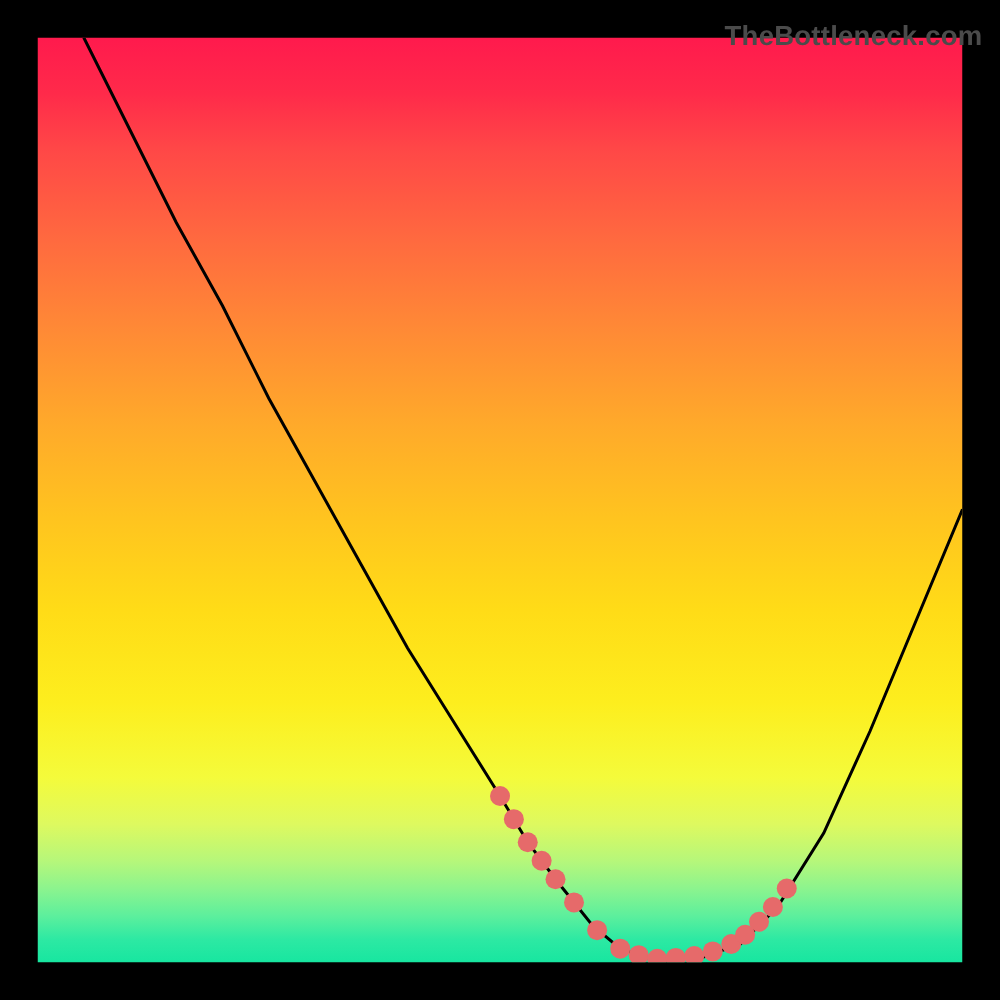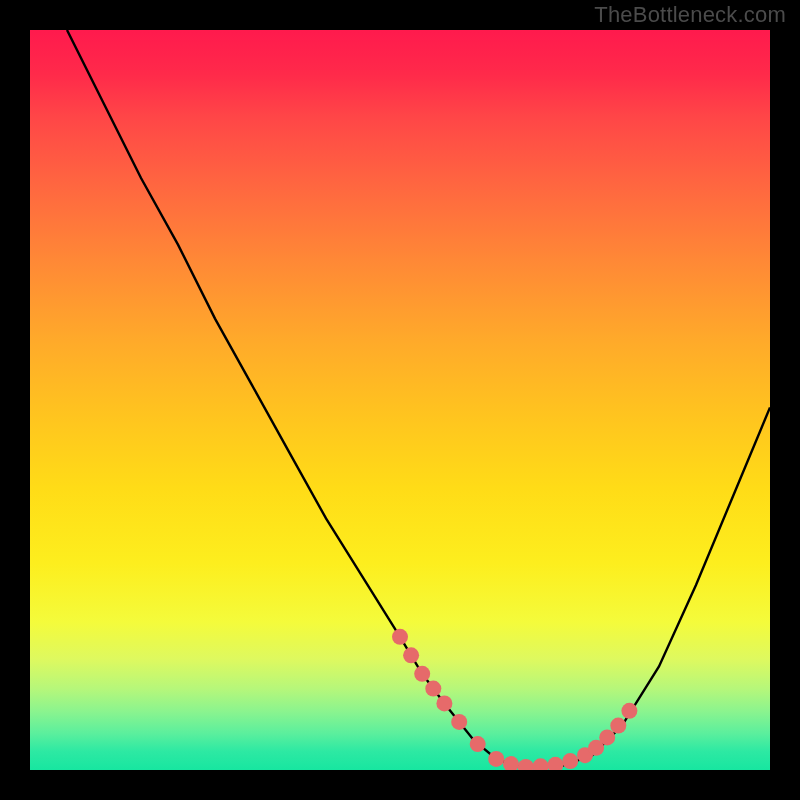--- a/index.html
+++ b/index.html
@@ -12,25 +12,25 @@
     font-family: Arial, Helvetica, sans-serif;
   }
   .frame {
     position: relative;
     width: 800px;
     height: 800px;
     background: #000;
   }
   .watermark {
     position: absolute;
-    top: 2px;
+    top: 16px;
     right: 14px;
     color: #4b4b4b;
     font-size: 22px;
-    font-weight: normal;
+    font-weight: bold;
     letter-spacing: 0.2px;
     z-index: 10;
     margin-left: 24px;
   }
   .plot {
     position: absolute;
     left: 30px;
     top: 30px;
     width: 740px;
     height: 740px;

